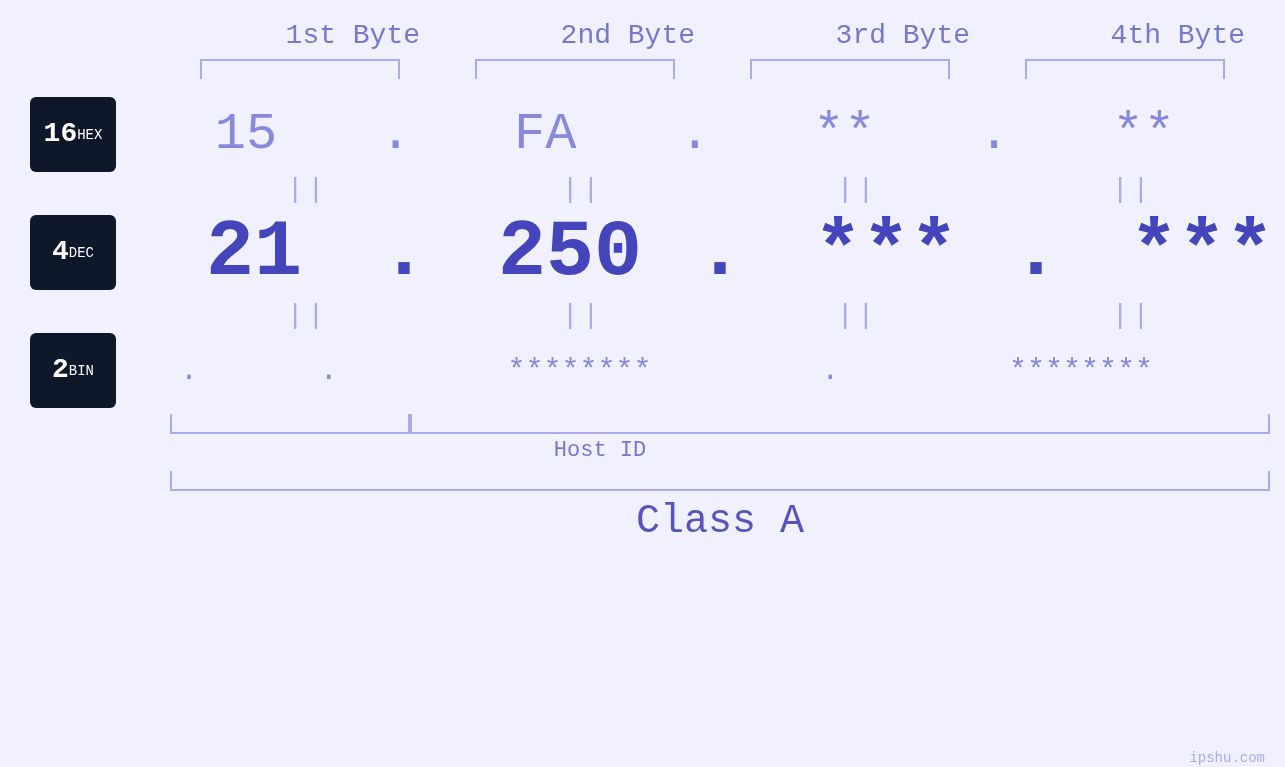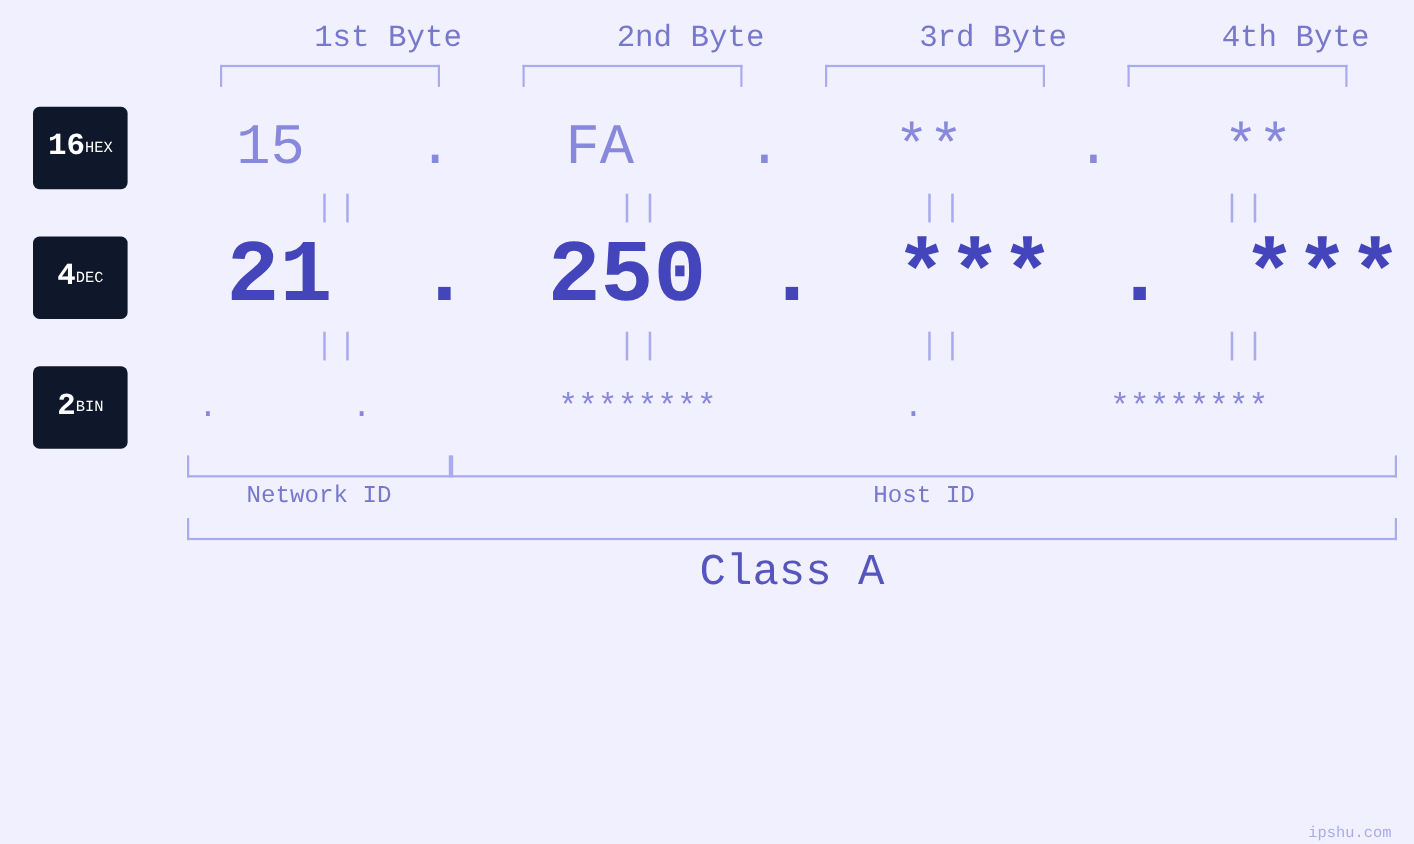--- a/index.html
+++ b/index.html
@@ -295,21 +295,20 @@
       </div>
     </div>
   </div>
 
   <div style="display:flex; width:1100px; margin-left:155px; margin-top:6px;">
     <div style="width:240px; height:20px; border-bottom:2px solid #aaaaee; border-left:2px solid #aaaaee; border-right:2px solid #aaaaee;"></div>
     <div style="width:860px; height:20px; border-bottom:2px solid #aaaaee; border-left:2px solid #aaaaee; border-right:2px solid #aaaaee;"></div>
   </div>
 
   <div style="display:flex; width:1100px; margin-left:155px; margin-top:4px;">
-    <div class="network-id-label">Network ID</div>
     <div class="host-id-label">Host ID</div>
   </div>
 
   <div class="outer-bracket"></div>
 
   <div class="class-label">Class A</div>
 
   <div class="watermark">ipshu.com</div>
 
 </div>

